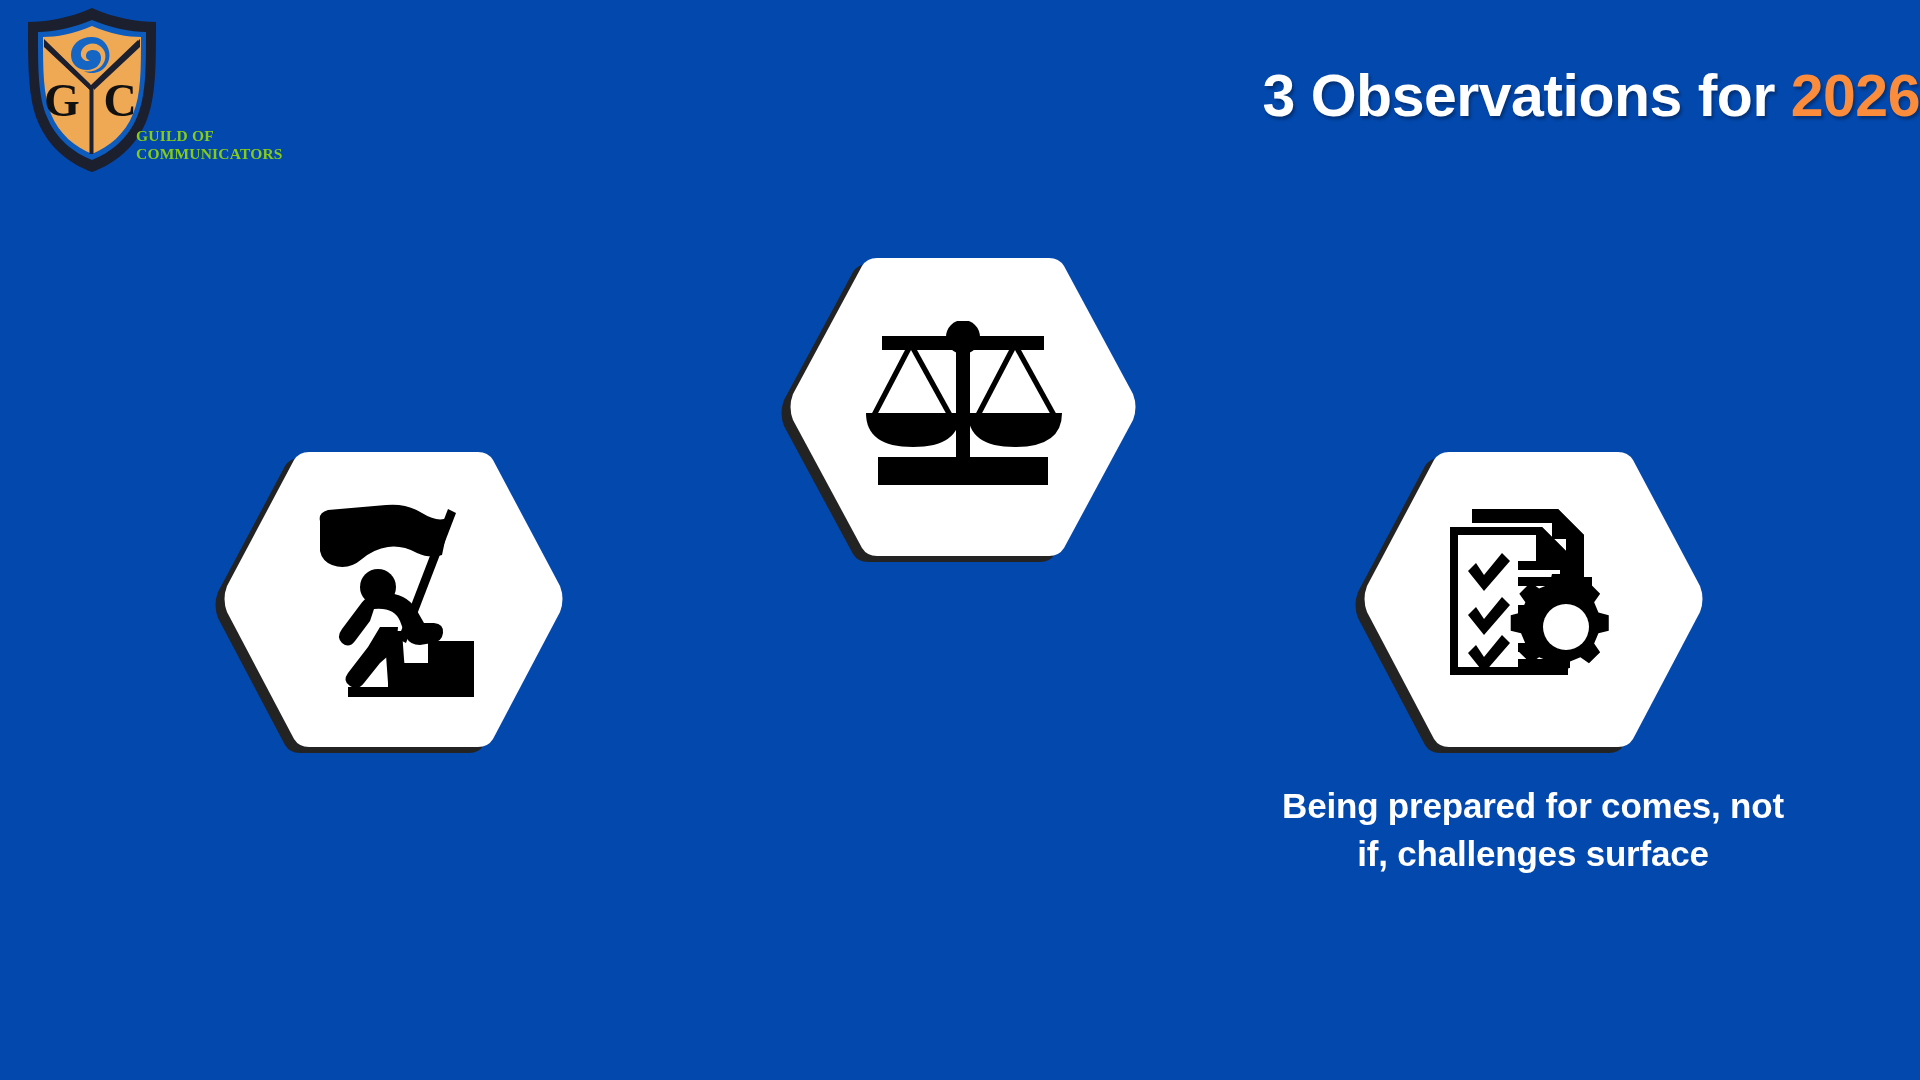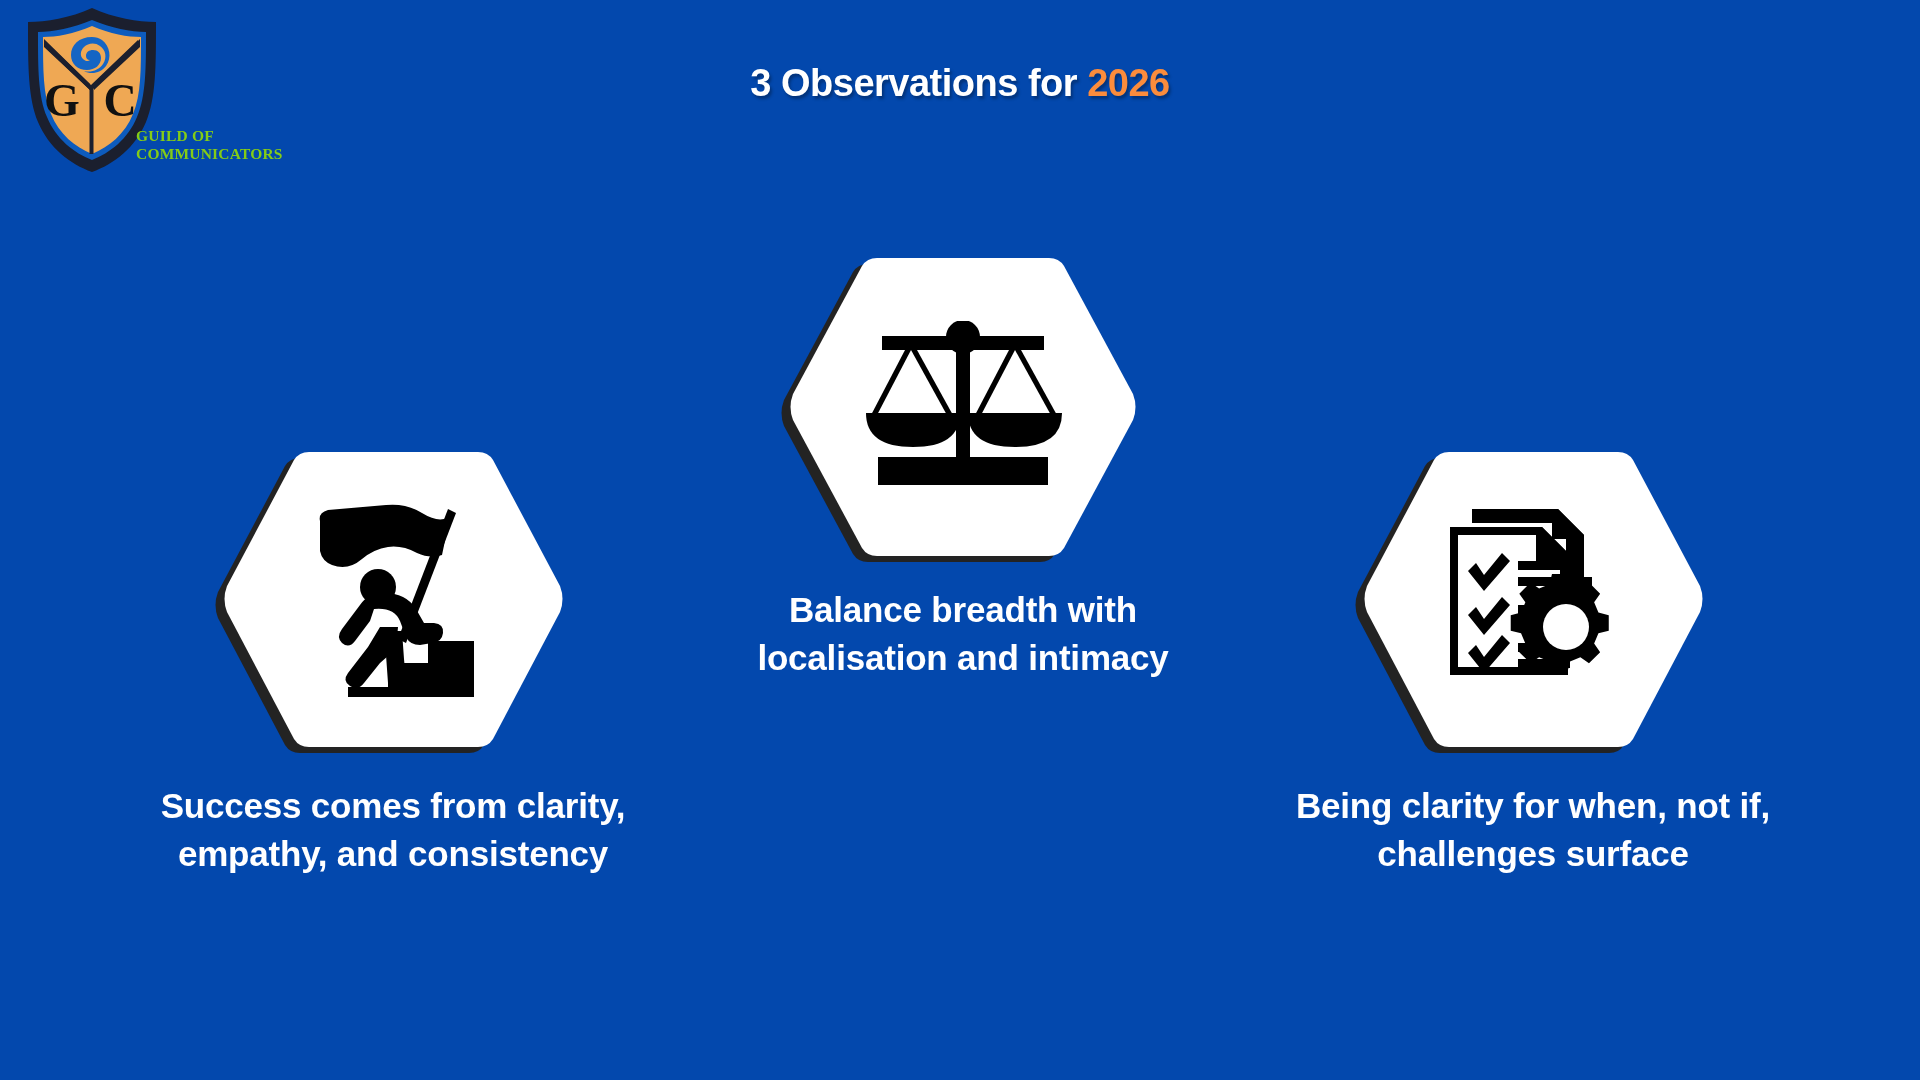--- a/index.html
+++ b/index.html
@@ -37,22 +37,22 @@
     letter-spacing:0.2px;
     color:#84cc16;
     text-transform:uppercase;
   }
 
   
   #title {
     position:absolute;
     left:0; top:62px;
     width:1920px;
-    text-align:center;
-    font-size:38px;
+    text-align:right;
+    font-size:59px;
     font-weight:bold;
     letter-spacing:-0.5px;
     color:#ffffff;
     text-shadow:2px 3px 3px rgba(0,0,0,0.30);
     white-space:nowrap;
   }
   #title .accent { color:#fb8c3c; }
 
   
   .column {
@@ -186,21 +186,20 @@
                    Q40 178 46 170 L66 144 Z"></path>
           <path d="M86 128 L100 128 L102 156 L104 178 Q105 188 96 189
                    Q87 190 86 180 L84 152 Z"></path>
 
           <path d="M46 184 L46 194 L172 194 L172 138 L126 138 L126 160
                    L86 160 L86 184 Z"></path>
         </g>
       </svg>
     </div>
   </div>
-  <div class="caption">Success comes from clarity, empathy, and consistency</div>
 </div>
 
 <div class="column" id="column-1">
   <div class="hex-wrap">
     <div class="hex-shadow">
       <svg viewBox="0 0 352 310" xmlns="http://www.w3.org/2000/svg">
         <path d="M90 6 Q80 6 75 14 L6 142 Q1 155 6 168 L75 296 Q80 304 90 304
                  L262 304 Q272 304 277 296 L346 168 Q351 155 346 142 L277 14
                  Q272 6 262 6 Z"></path>
       </svg>
@@ -230,21 +229,20 @@
           <path d="M151 29 L157 29 L194 96 L188 96 Z"></path>
           <path d="M151 29 L145 29 L110 96 L116 96 Z"></path>
 
           <path d="M104 92 L198 92 Q198 126 151 126 Q104 126 104 92 Z"></path>
 
           <rect x="14" y="136" width="170" height="28"></rect>
         </g>
       </svg>
     </div>
   </div>
-  <div class="caption">Balance breadth with localisation and intimacy</div>
 </div>
 
 <div class="column" id="column-2">
   <div class="hex-wrap">
     <div class="hex-shadow">
       <svg viewBox="0 0 345 307" xmlns="http://www.w3.org/2000/svg">
         <path d="M88 6 Q78 6 73 14 L6 140 Q1 153 6 166 L73 293 Q78 301 88 301
                  L257 301 Q267 301 272 293 L339 166 Q344 153 339 140 L272 14
                  Q267 6 257 6 Z"></path>
       </svg>
@@ -281,14 +279,14 @@
           <path d="M133 84 L151 84 L154 96 L166 101 L176 94 L189 107 L182 117
                    L187 129 L199 132 L199 150 L187 153 L182 165 L189 175 L176 188
                    L166 181 L154 186 L151 198 L133 198 L130 186 L118 181 L108 188
                    L95 175 L102 165 L97 153 L85 150 L85 132 L97 129 L102 117
                    L95 107 L108 94 L118 101 L130 96 Z" transform="translate(-17,-24) scale(0.86) translate(17,24)"></path>
           <circle cx="126" cy="122" r="23" fill="#ffffff"></circle>
         </g>
       </svg>
     </div>
   </div>
-  <div class="caption">Being clarity for when, not if, challenges surface</div>
+  <div class="caption">Being prepared for comes, not if, challenges surface</div>
 </div>
 
 </body></html>

